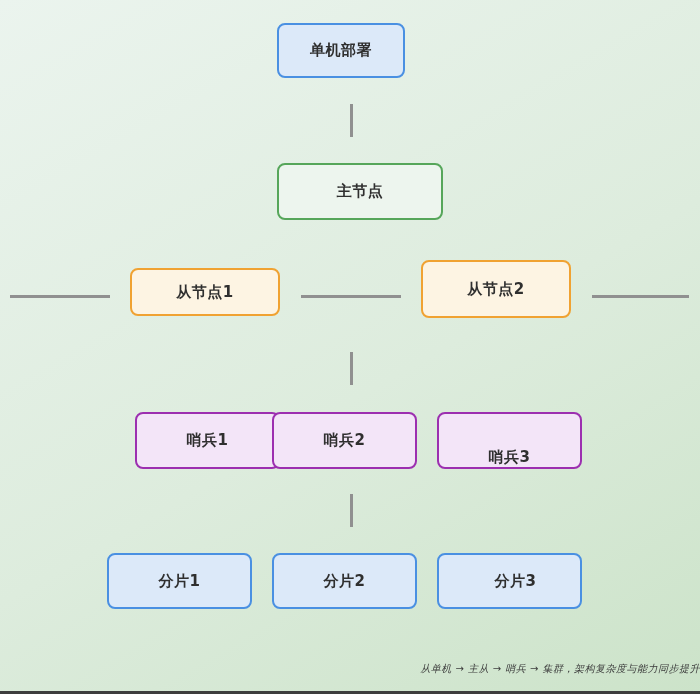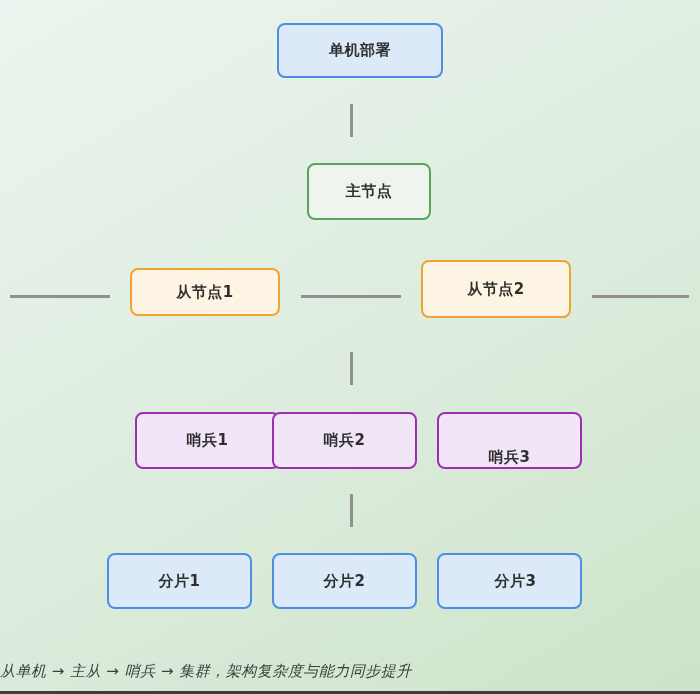--- a/index.html
+++ b/index.html
@@ -39,47 +39,47 @@
   .node.purple { border-color: var(--purple-border, #9c2fb0); background: var(--purple-fill, #f3e5f8); }
   .connector {
     position: absolute;
     background: var(--connector, #909090);
   }
   .caption {
     position: absolute;
     left: 0;
     top: 662px;
     width: 700px;
-    text-align: left;
+    text-align: right;
     font-style: italic;
-    font-size: 15px;
+    font-size: 10px;
     color: var(--caption, #3c3c3c);
     letter-spacing: 0.5px;
   }
   .bottom-edge {
     position: absolute;
     left: 0;
     top: 691px;
     width: 700px;
     height: 3px;
     background: var(--edge, #3d3d3d);
   }
 </style>
 </head>
 <body>
 
 <div id="stage">
 
-  <div class="node blue" style="left:277px; top:23px; width:166px; height:55px;">
+  <div class="node blue" style="left:277px; top:23px; width:128px; height:55px;">
     <span class="node-label">单机部署</span>
   </div>
 
   <div class="connector" style="left:350px; top:104px; width:3px; height:33px;"></div>
 
-  <div class="node green" style="left:277px; top:163px; width:124px; height:57px;margin-left:30px;">
+  <div class="node green" style="left:277px; top:163px; width:166px; height:57px;">
     <span class="node-label">主节点</span>
   </div>
 
   <div class="connector" style="left:10px; top:295px; width:100px; height:3px;"></div>
   <div class="node orange" style="left:130px; top:268px; width:150px; height:48px;">
     <span class="node-label">从节点1</span>
   </div>
   <div class="connector" style="left:301px; top:295px; width:100px; height:3px;"></div>
   <div class="node orange" style="left:421px; top:260px; width:150px; height:58px;">
     <span class="node-label">从节点2</span>

